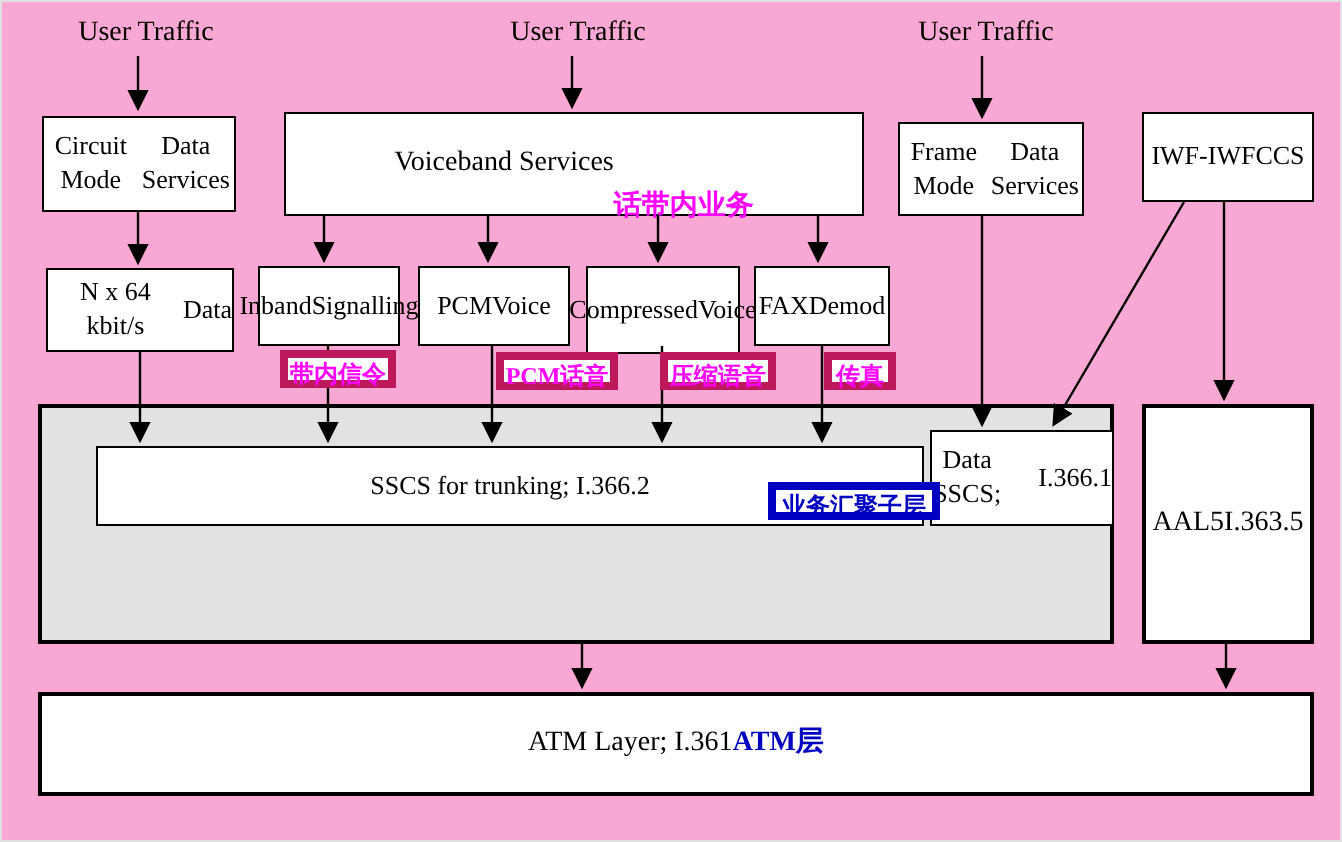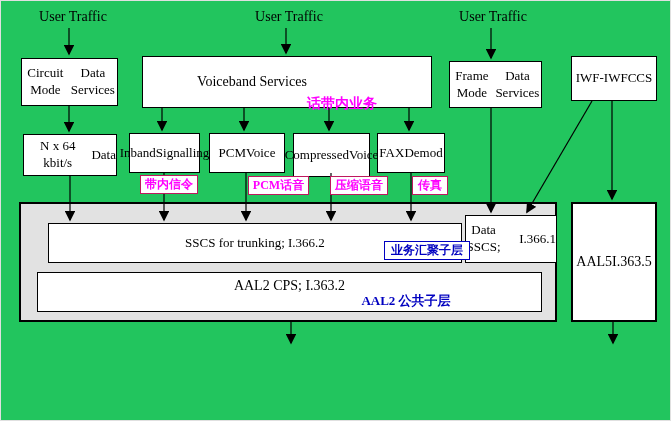--- a/index.html
+++ b/index.html
@@ -3,21 +3,21 @@
 <meta charset="utf-8">
 <style>
   * { margin: 0; padding: 0; box-sizing: border-box; }
   html, body { background: #ffffff; }
   body { font-family: "Liberation Serif", serif; color: #000; }
 
   .canvas {
     position: relative;
     width: 671px;
     height: 421px;
-    background: #22c55e;
+    background: #f9a8d4;
     border: 1px solid #e0e0e0;
     overflow: hidden;
   }
 
   .arrows {
     position: absolute;
     left: 0; top: 0;
     width: 671px; height: 421px;
     z-index: 2;
     pointer-events: none;
@@ -59,21 +59,21 @@
 
   
   #b-nx64       { left: 22px;  top: 133px; width: 94px; height: 42px; }
   #b-inband     { left: 128px; top: 132px; width: 71px; height: 40px; }
   #b-pcm        { left: 208px; top: 132px; width: 76px; height: 40px; }
   #b-compressed { left: 292px; top: 132px; width: 77px; height: 44px; }
   #b-fax        { left: 376px; top: 132px; width: 68px; height: 40px; }
 
   .cn-tag {
     position: absolute;
-    border: 1px solid #be185d;
+    border: 4px solid #be185d;
     background: #fff;
     color: #FF00FF;
     font-size: 12px;
     font-weight: bold;
     line-height: 17px;
     text-align: center;
     z-index: 3;
   }
   #t-inband     { left: 139px; top: 174px; width: 58px; height: 19px; }
   #t-pcm        { left: 247px; top: 175px; width: 61px; height: 19px; }
@@ -216,26 +216,26 @@
     <span>SSCS for trunking; I.366.2</span>
   </div>
 
   <div class="box" id="b-dsscs">
     <span>Data SSCS;</span>
     <span>I.366.1</span>
   </div>
 
   <div class="cn-tag" id="t-sscs">业务汇聚子层</div>
 
-  <div class="box" id="b-cps">
-    <span class="cps-main">AAL2 CPS;  I.363.2</span>
-    <span class="cps-cn">AAL2 公共子层</span>
-  </div>
 
   <div class="box" id="b-aal5">
     <span>AAL5</span>
     <span>I.363.5</span>
   </div>
 
+  <div class="box" id="b-atm">
+    <span class="atm-title">ATM Layer; I.361</span>
+    <span class="atm-cn">ATM层</span>
+  </div>
 
   <div class="caption">图 3</div>
 
 </div>
 
 </body></html>

